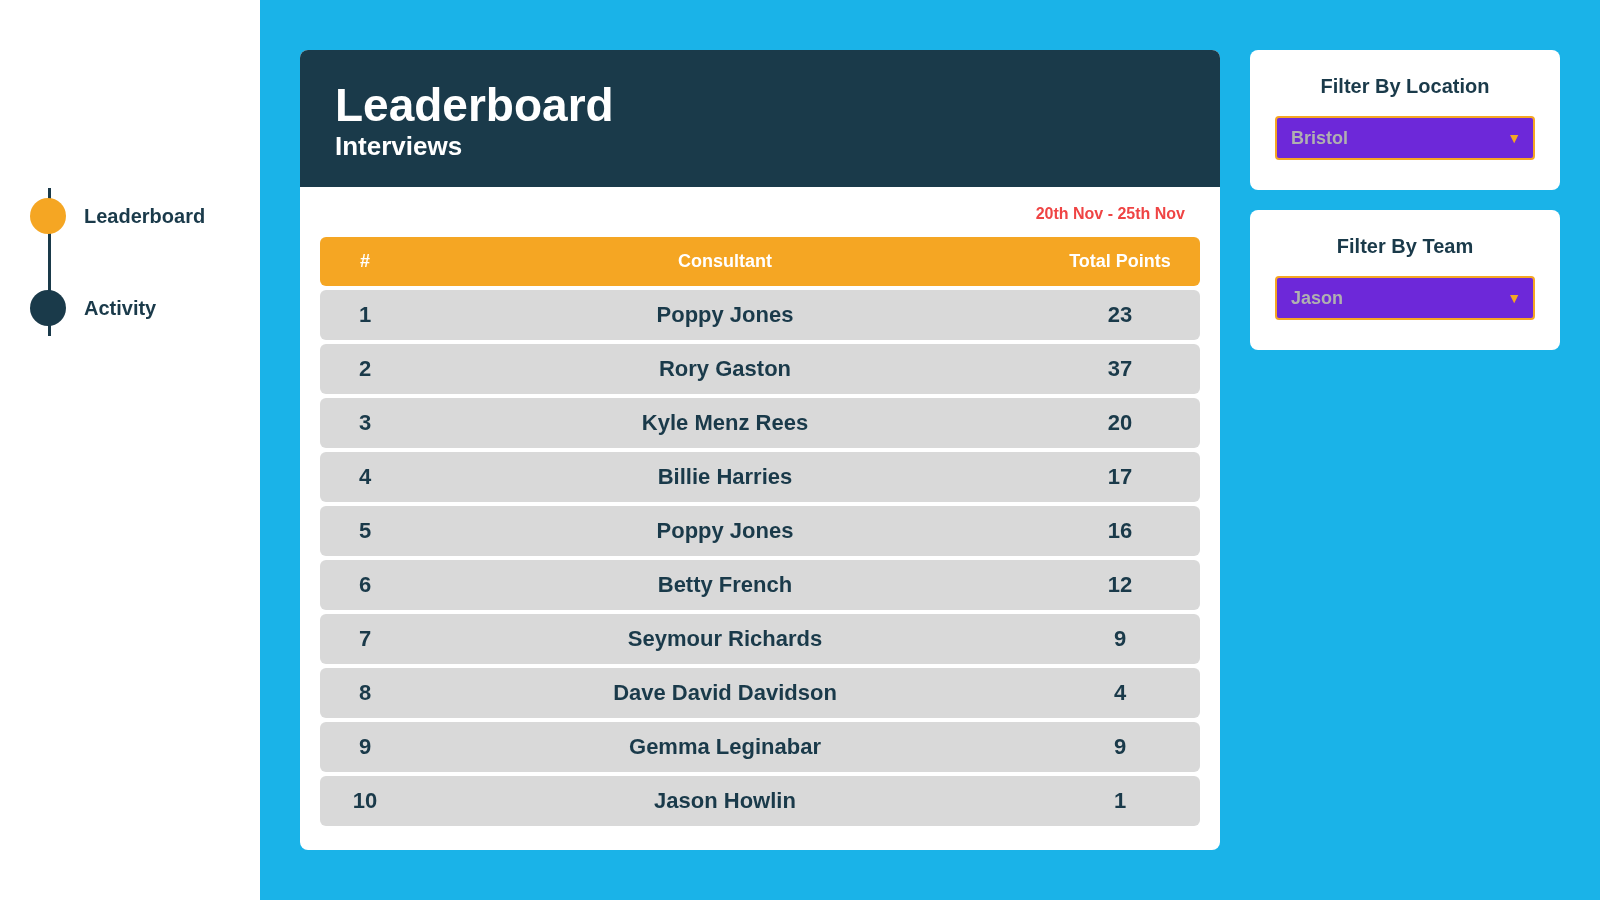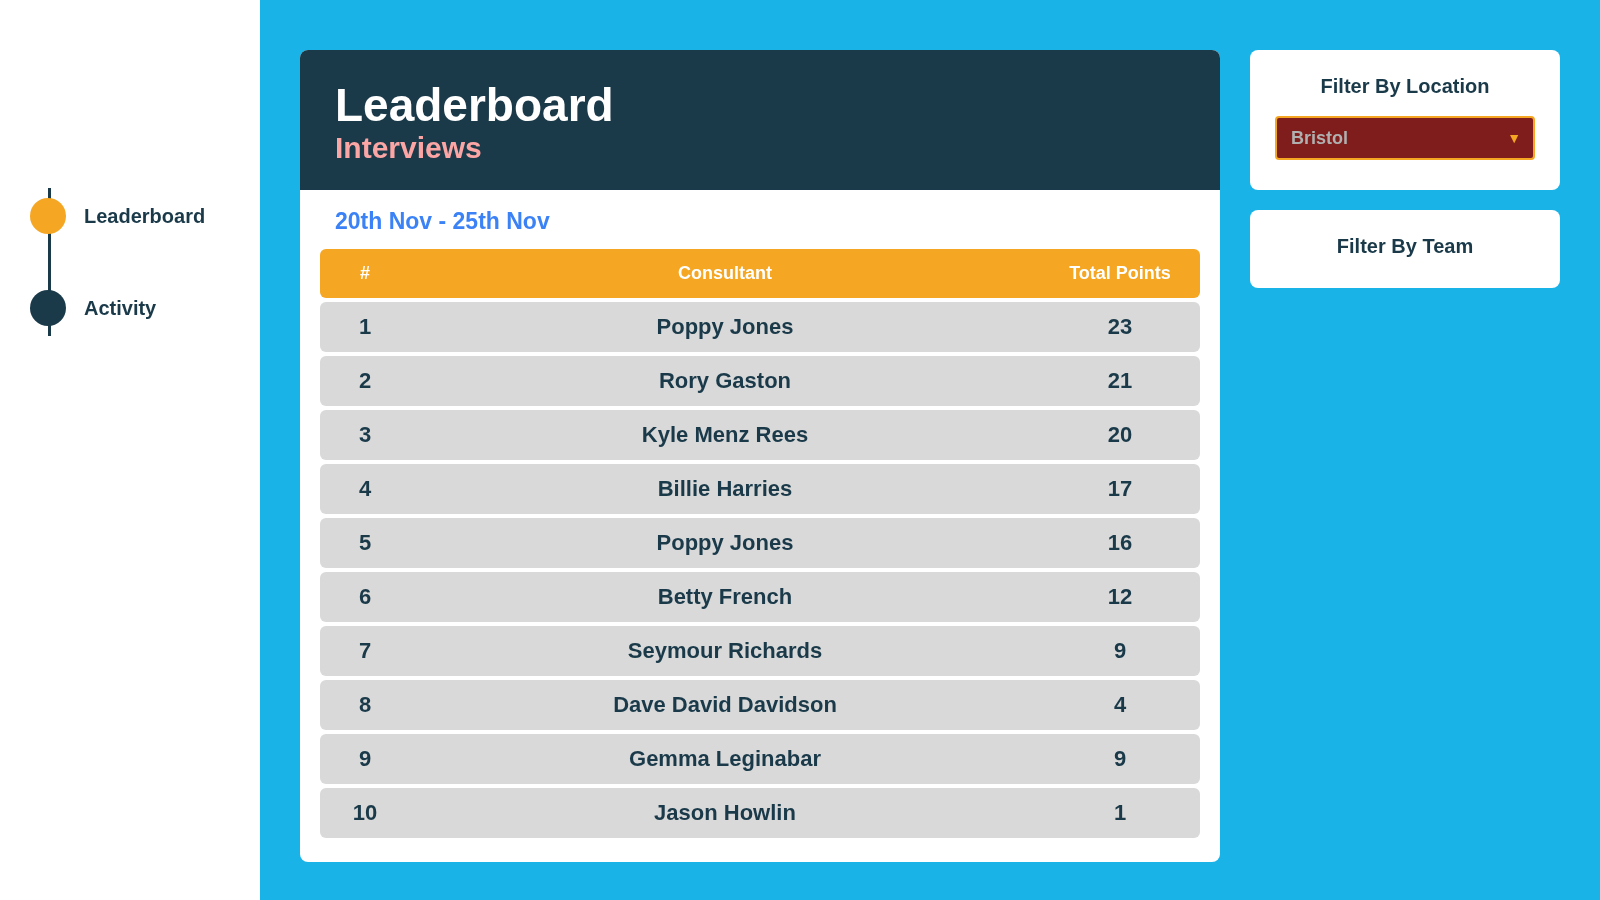--- a/index.html
+++ b/index.html
@@ -101,29 +101,29 @@
       background: #1a3a4a;
       padding: 30px 35px 25px 35px;
     }
     .leaderboard-title {
       font-size: 46px;
       font-weight: 900;
       color: #ffffff;
       line-height: 1.1;
     }
     .leaderboard-subtitle {
-      font-size: 30px;
+      font-size: 26px;
       font-weight: 700;
-      color: #fca5a5;
+      color: #ffffff;
     }
     .date-range {
-      text-align: left;
-      font-size: 23px;
+      text-align: right;
+      font-size: 16px;
       font-weight: 700;
-      color: #3b82f6;
+      color: #ef4444;
       padding: 18px 35px 10px 35px;
     }
     .table-container {
       padding: 0 20px;
     }
     .lb-table {
       width: 100%;
       border-collapse: separate;
       border-spacing: 0 4px;
     }
@@ -186,21 +186,21 @@
       position: relative;
     }
     .filter-select-wrapper select {
       width: 100%;
       border: 2.5px solid #f5a623;
       border-radius: 4px;
       padding: 10px 14px;
       font-size: 18px;
       font-weight: 700;
       color: #b0b0b0;
-      background: #7f1d1d;
+      background: #6d28d9;
       appearance: none;
       -webkit-appearance: none;
       cursor: pointer;
       font-family: inherit;
     }
     .filter-select-wrapper::after {
       content: '▼';
       position: absolute;
       right: 14px;
       top: 50%;
@@ -255,21 +255,21 @@
         </thead>
         <tbody id="leaderboard-tbody">
         <tr>
       <td>1</td>
       <td>Poppy Jones</td>
       <td>23</td>
     </tr>
             <tr>
       <td>2</td>
       <td>Rory Gaston</td>
-      <td>21</td>
+      <td>37</td>
     </tr>
             <tr>
       <td>3</td>
       <td>Kyle Menz Rees</td>
       <td>20</td>
     </tr>
             <tr>
       <td>4</td>
       <td>Billie Harries</td>
       <td>17</td>
@@ -314,20 +314,24 @@
     <div class="filter-card">
       <div class="filter-title">Filter By Location</div>
       <div class="filter-select-wrapper">
         <select id="location-select">
         <option value="Bristol">Bristol</option><option value="London">London</option><option value="Manchester">Manchester</option></select>
       </div>
     </div>
 
     <div class="filter-card">
       <div class="filter-title">Filter By Team</div>
+      <div class="filter-select-wrapper">
+        <select id="team-select">
+        <option value="Jason">Jason</option><option value="Other">Other</option></select>
+      </div>
     </div>
 
 
   </aside>
 
 </main>
 
 <style>
   .sidebar-logo {
     position: relative;

